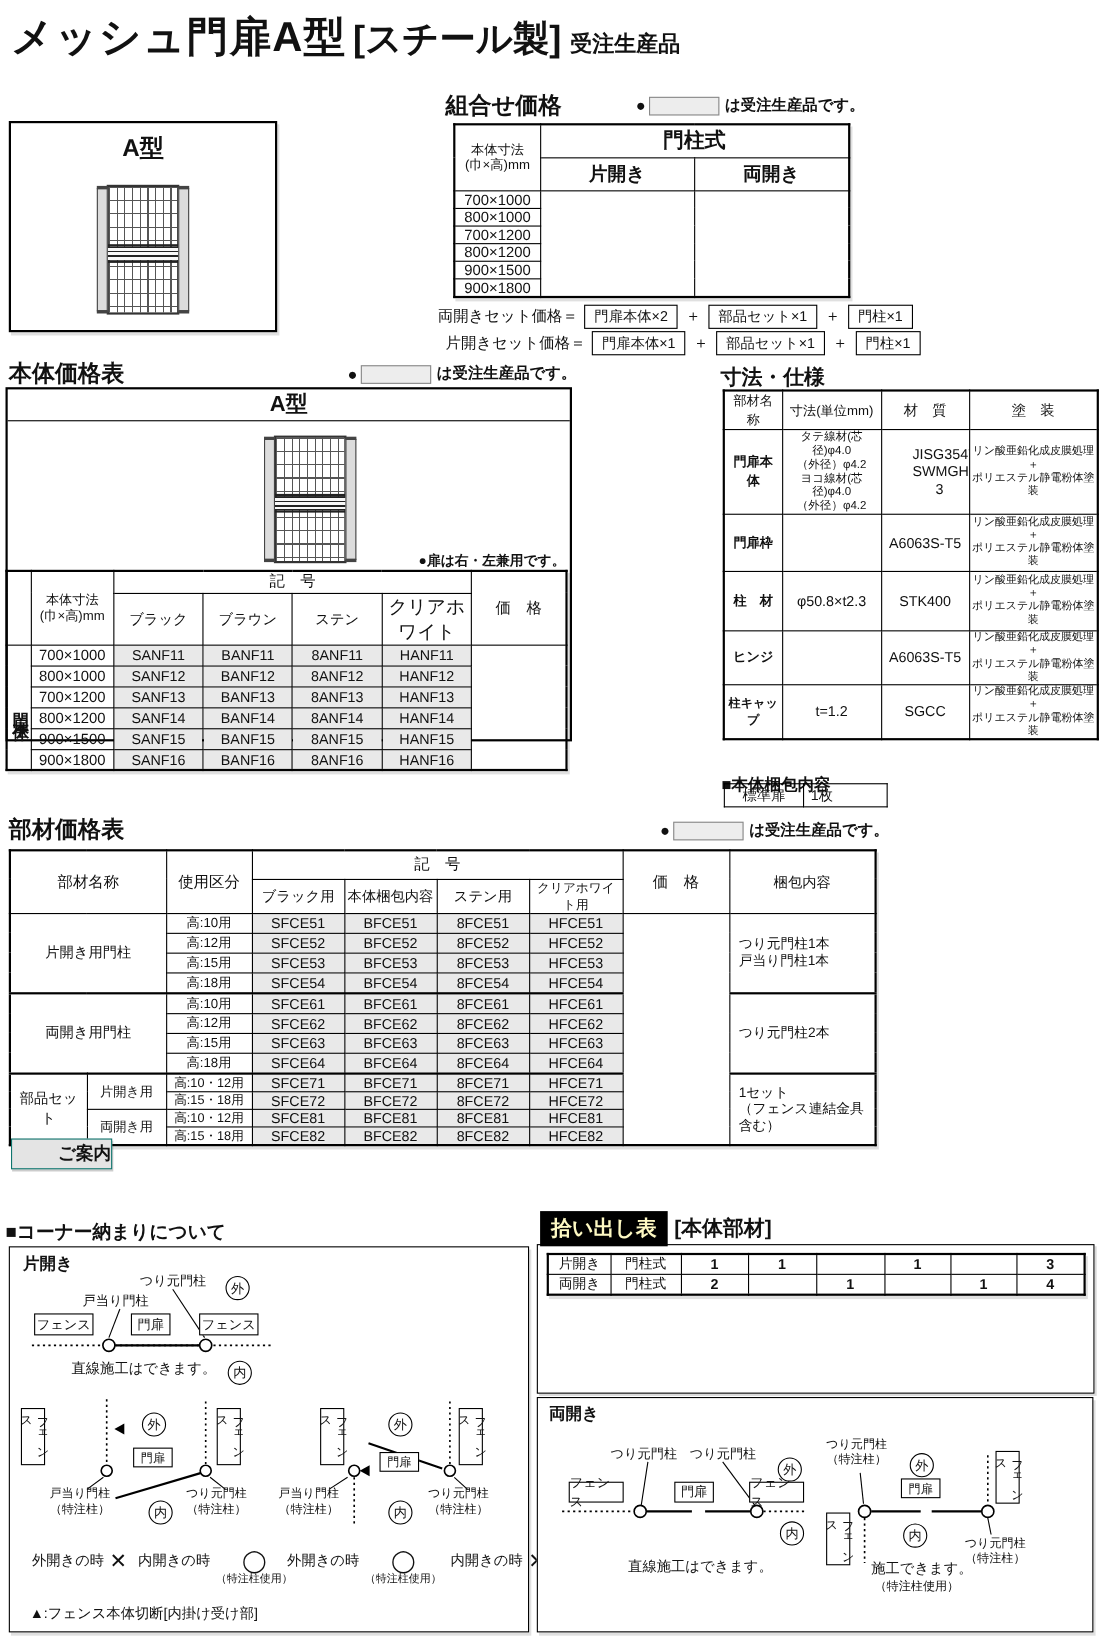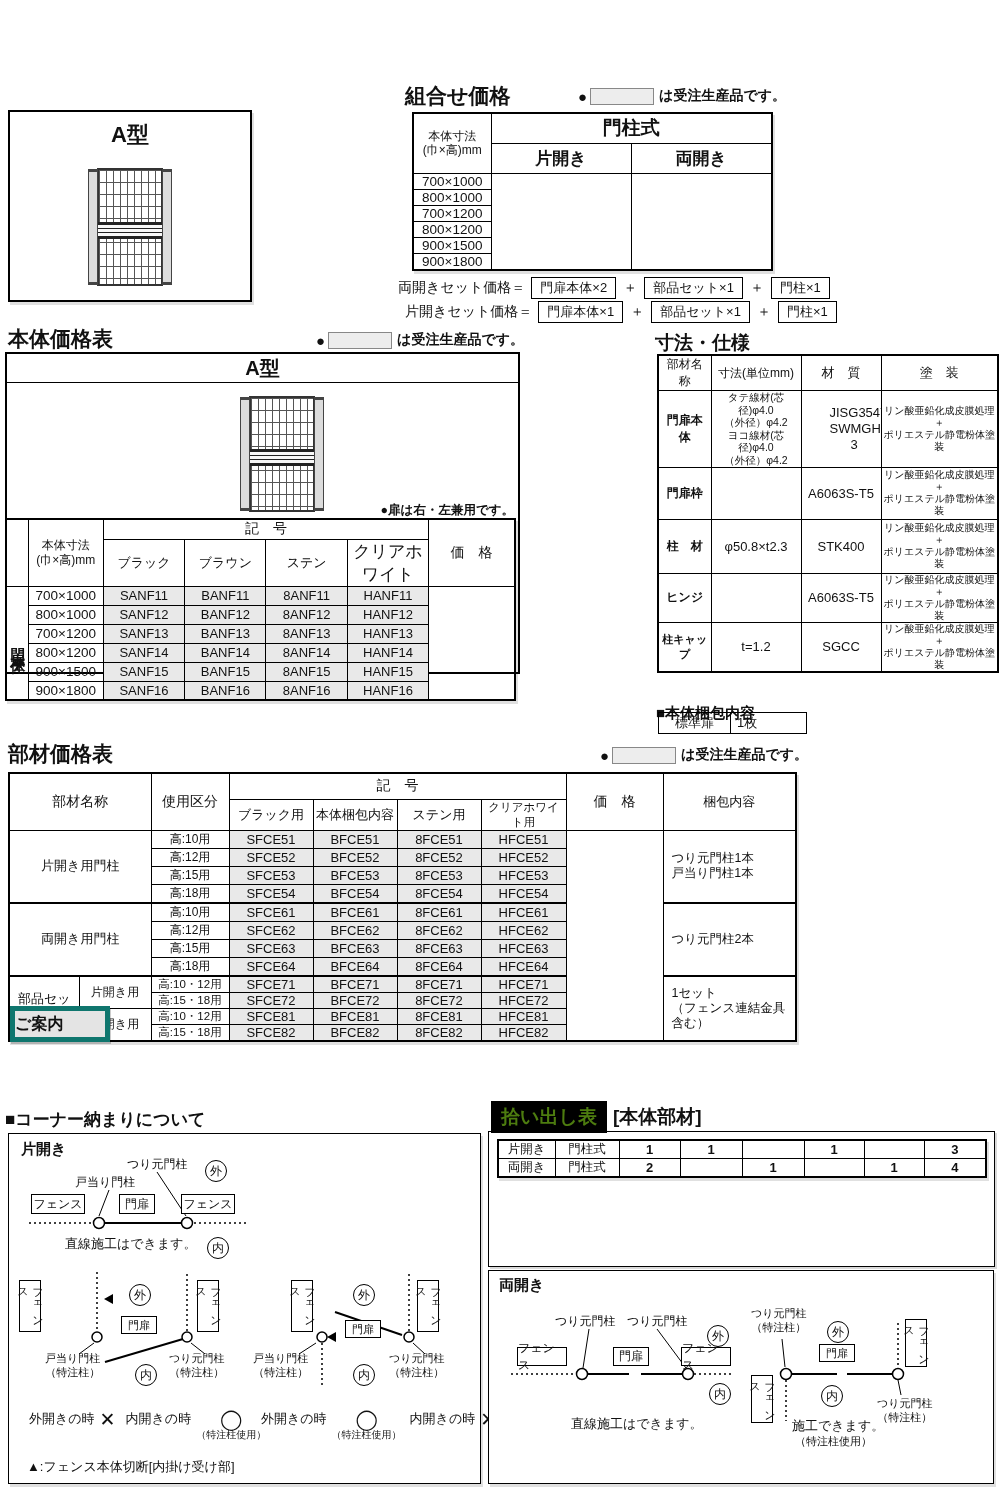--- a/index.html
+++ b/index.html
@@ -35,24 +35,24 @@
     background:repeating-linear-gradient(to right,#555 0 1px,transparent 1px 7px),
                repeating-linear-gradient(to bottom,#555 0 1px,transparent 1px 12px);}
   .gband{position:absolute;left:9px;right:9px;top:46%;height:13px;border-top:2px solid #222;border-bottom:2px solid #222;
     background:repeating-linear-gradient(to bottom,#222 0 1.5px,#f8f8f8 1.5px 4px);z-index:1;}
   
   .formula{display:flex;align-items:center;font-size:14px;white-space:nowrap;}
   .f-label{margin-right:6px;}
   .f-box{display:inline-block;border:1px solid #000;padding:1px 8px;font-size:13px;background:#fff;}
   .f-plus{margin:0 7px;font-size:14px;}
   
-  .guide-box{width:90px;height:26px;background:#e4e4e4;border:5px solid #0f766e;box-shadow:1px 2px 0 rgba(0,0,0,0.2);
-    display:flex;align-items:center;justify-content:flex-start;font-size:16px;font-weight:bold;}
+  .guide-box{width:90px;height:26px;background:#e4e4e4;border:1px solid #0f766e;box-shadow:1px 2px 0 rgba(0,0,0,0.2);
+    display:flex;align-items:center;justify-content:flex-end;font-size:16px;font-weight:bold;margin-top:29px;}
   
-  .pk-title{display:inline-block;background:#000;color:#4d7c0f;font-size:19px;font-weight:bold;padding:3px 10px;}
+  .pk-title{display:inline-block;background:#000;color:#fef9c3;font-size:19px;font-weight:bold;padding:3px 10px;}
   .pk-sub{font-size:19px;font-weight:bold;margin-left:6px;}
   
   .dbox{border:1.5px solid #000;background:#fff;box-shadow:2px 3px 0 rgba(0,0,0,0.12);}
   .dlabel{font-size:15px;font-weight:bold;}
   .lblbox{position:absolute;border:1px solid #000;background:#fff;display:flex;align-items:center;justify-content:center;font-size:12px;}
   .vbox{position:absolute;border:1px solid #000;background:#fff;writing-mode:vertical-rl;display:flex;align-items:center;justify-content:center;font-size:11px;letter-spacing:1px;}
   .mark{position:absolute;width:20px;height:20px;border:1.5px solid #000;border-radius:50%;background:#fff;
     display:flex;align-items:center;justify-content:center;font-size:12px;}
   .plabel{position:absolute;font-size:12px;white-space:nowrap;}
   .plabel2{position:absolute;font-size:11px;line-height:1.25;text-align:center;white-space:pre-line;}
@@ -62,20 +62,23 @@
   .verdict .okw{display:inline-flex;flex-direction:column;align-items:center;margin:0 8px 0 5px;}
   .verdict .ok{font-size:20px;font-weight:bold;line-height:0.9;}
   .verdict .sub{font-size:10px;}
   svg.diag{position:absolute;left:0;top:0;}
 </style>
 </head>
 <body>
 
 <div id="canvas">
 
+  <div class="abs hdr" style="left:10px;top:8px;">
+    <span class="t1">メッシュ門扉A型</span><span class="t2">[スチール製]</span><span class="t3">受注生産品</span>
+  </div>
 
   <div class="abs frame" style="left:8px;top:110px;width:240px;height:188px;">
     <div style="text-align:center;font-size:22px;font-weight:bold;margin-top:8px;">A型</div>
     <div class="gate" style="left:78px;top:56px;width:84px;height:118px;">
       <div class="gpost gl"></div>
       <div class="gmesh"></div>
       <div class="gband"></div>
       <div class="gpost gr"></div>
     </div>
   </div>

